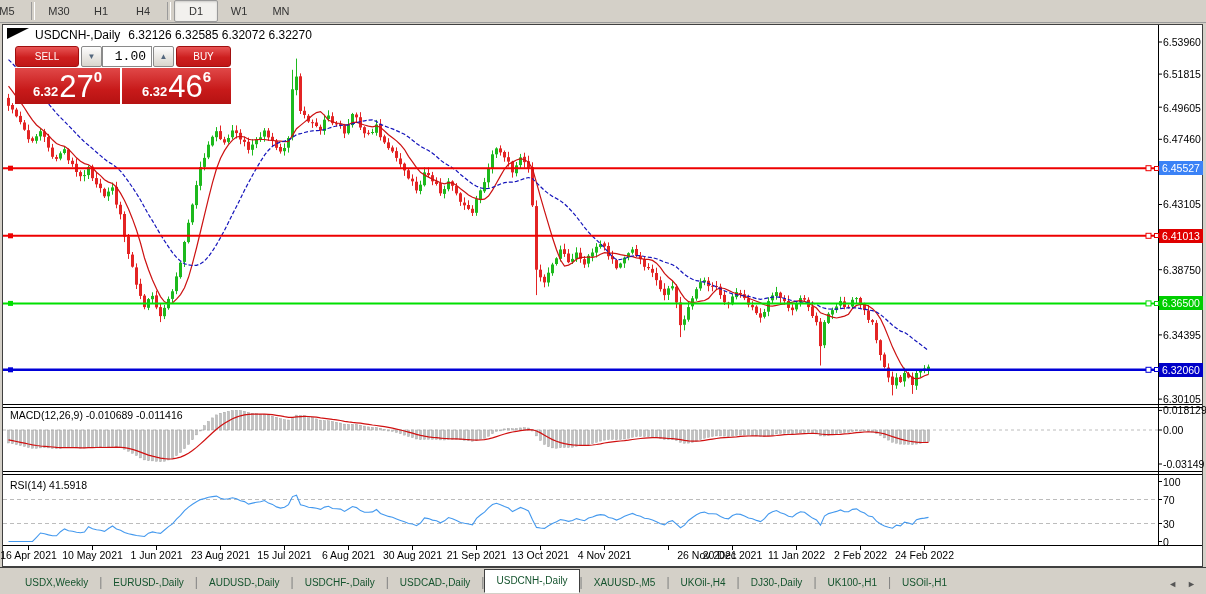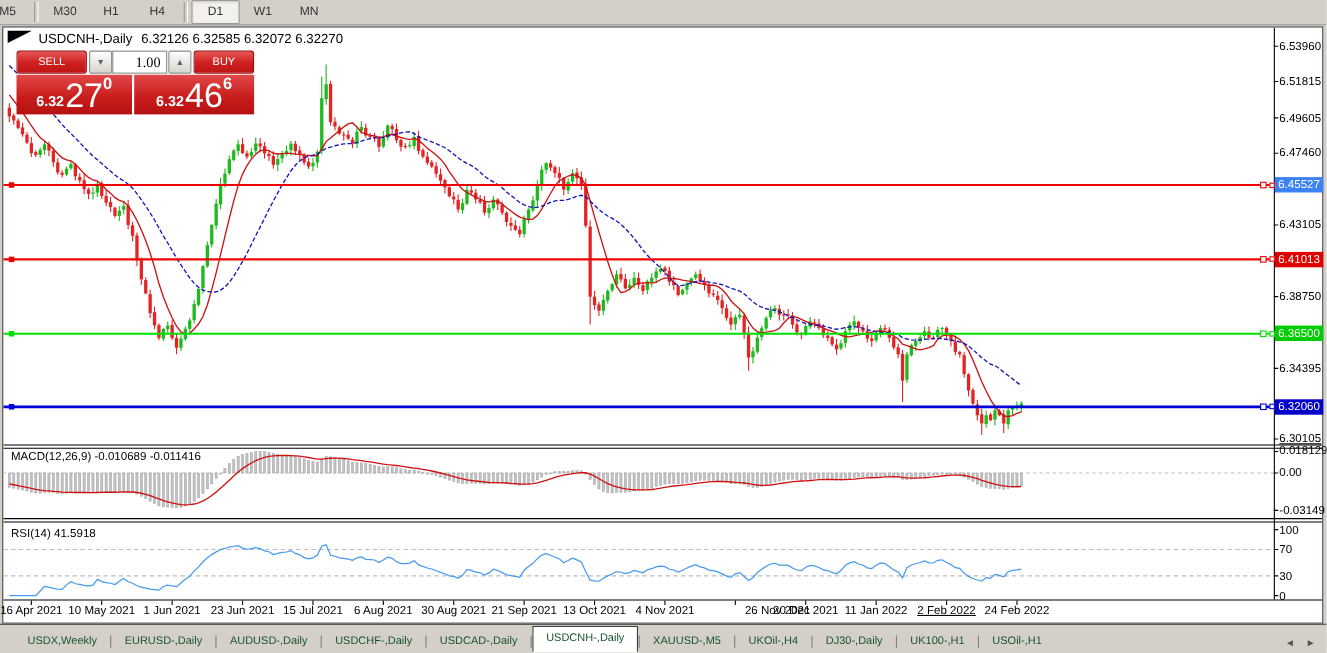--- a/index.html
+++ b/index.html
@@ -34,21 +34,21 @@
     border:1px solid #a00f0f;border-radius:3px;box-sizing:border-box;cursor:pointer;}
   #sell-btn{left:0;width:64px;}
   #buy-btn{left:161px;width:55px;}
   .tw-step{position:absolute;top:0;width:21px;height:21px;box-sizing:border-box;
     background:linear-gradient(#fdfdfd,#d9d5cd);border:1px solid #8a8a8a;border-radius:2px;
     display:flex;align-items:center;justify-content:center;font-size:8px;color:#53677e;cursor:pointer;}
   #vol-down{left:66px;}
   #vol-up{left:138px;}
   #vol-input{position:absolute;left:87px;top:0;width:50px;height:21px;box-sizing:border-box;
     border:1px solid #8a8a8a;background:#fff;font-size:13px;text-align:right;padding:0 5px 0 0;
-    font-family:Liberation Serif, serif;color:#000;}
+    font-family:Liberation Mono, monospace;color:#000;}
   .tw-big{position:absolute;top:22px;height:36px;background:linear-gradient(#e04848,#c81a1a 60%,#b51212);
     color:#fff;display:flex;align-items:flex-end;justify-content:center;padding-bottom:2px;box-sizing:border-box;}
   #sell-big{left:0;width:105px;}
   #buy-big{left:107px;width:109px;}
   .tw-big .sm{font-size:13px;font-weight:bold;line-height:20px;margin-right:1px;}
   .tw-big .lg{font-size:31px;line-height:30px;font-weight:normal;}
   .tw-big .sup{font-size:15px;font-weight:bold;line-height:12px;align-self:flex-start;margin-top:3px;}
   
   .ind-label{position:absolute;left:7px;font-size:10.5px;color:#000;white-space:nowrap;}
   .ax-label{position:absolute;left:1160px;font-size:10.5px;color:#000;white-space:nowrap;}
@@ -903,31 +903,31 @@
       <div class="ax-label" style="top: 433.009px;">-0.03149</div>
       <div class="ax-label" style="top: 450.5px;">100</div>
       <div class="ax-label" style="top: 468.5px;">70</div>
       <div class="ax-label" style="top: 492.5px;">30</div>
       <div class="ax-label" style="top: 510.5px;">0</div>
     </div>
   <div id="date-labels">
       <div class="date-label" style="left: 25.5px; top: 524px;">16 Apr 2021</div>
       <div class="date-label" style="left: 89.5px; top: 524px;">10 May 2021</div>
       <div class="date-label" style="left: 153.5px; top: 524px;">1 Jun 2021</div>
-      <div class="date-label" style="left: 217.5px; top: 524px;">23 Jun 2021</div>
+      <div class="date-label" style="left: 217.5px; top: 524px;">23 Aug 2021</div>
       <div class="date-label" style="left: 281.5px; top: 524px;">15 Jul 2021</div>
       <div class="date-label" style="left: 345.5px; top: 524px;">6 Aug 2021</div>
       <div class="date-label" style="left: 409.5px; top: 524px;">30 Aug 2021</div>
       <div class="date-label" style="left: 473.5px; top: 524px;">21 Sep 2021</div>
       <div class="date-label" style="left: 537.5px; top: 524px;">13 Oct 2021</div>
       <div class="date-label" style="left: 601.5px; top: 524px;">4 Nov 2021</div>
       <div class="date-label" style="left: 704px; top: 524px;">26 Nov 2021</div>
       <div class="date-label" style="left: 729.5px; top: 524px;">20 Dec 2021</div>
       <div class="date-label" style="left: 793.5px; top: 524px;">11 Jan 2022</div>
-      <div class="date-label" style="left: 857.5px; top: 524px; text-decoration: underline;">2 Feb 2022</div>
+      <div class="date-label" style="left: 857.5px; top: 524px;">2 Feb 2022</div>
       <div class="date-label" style="left: 921.5px; top: 524px;">24 Feb 2022</div>
     </div>
 </div>
 
 <div id="tabbar">
     <div style="width: 14px;"></div>
     <div class="tab">USDX,Weekly</div>
     <span class="tab-sep">|</span>
     <div class="tab">EURUSD-,Daily</div>
     <span class="tab-sep">|</span>

